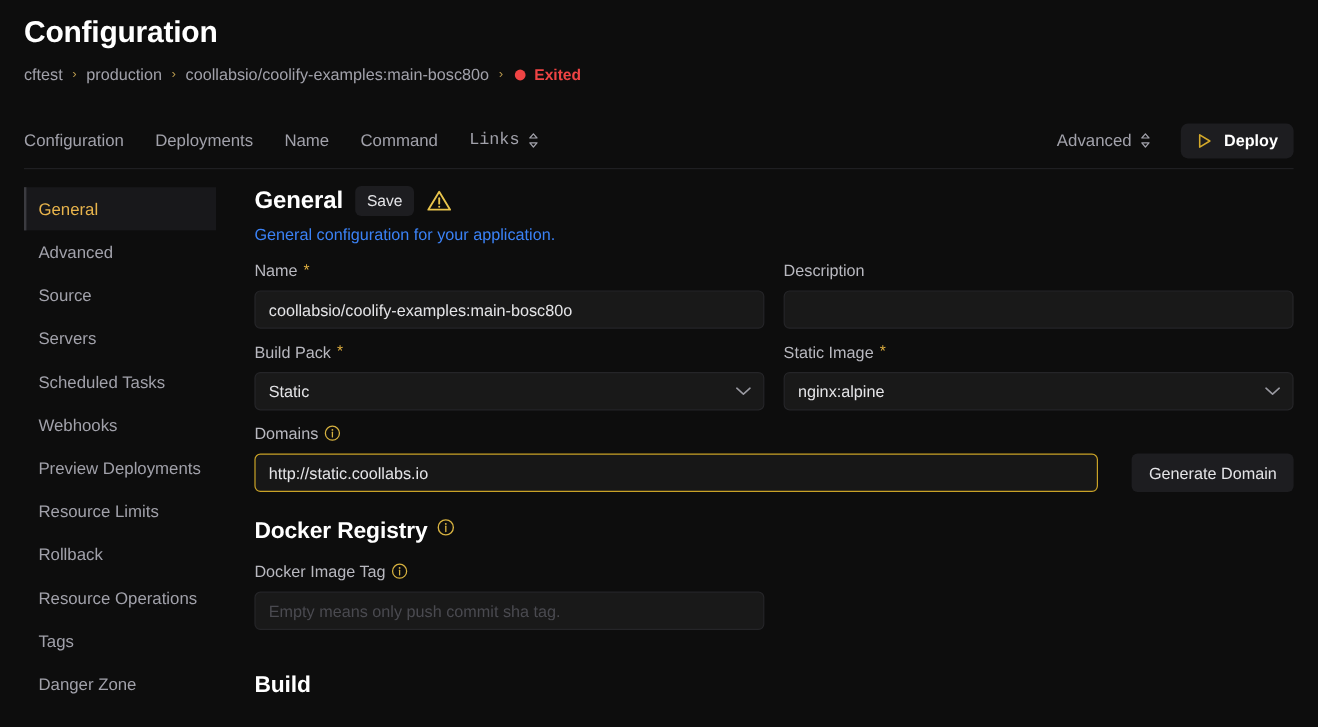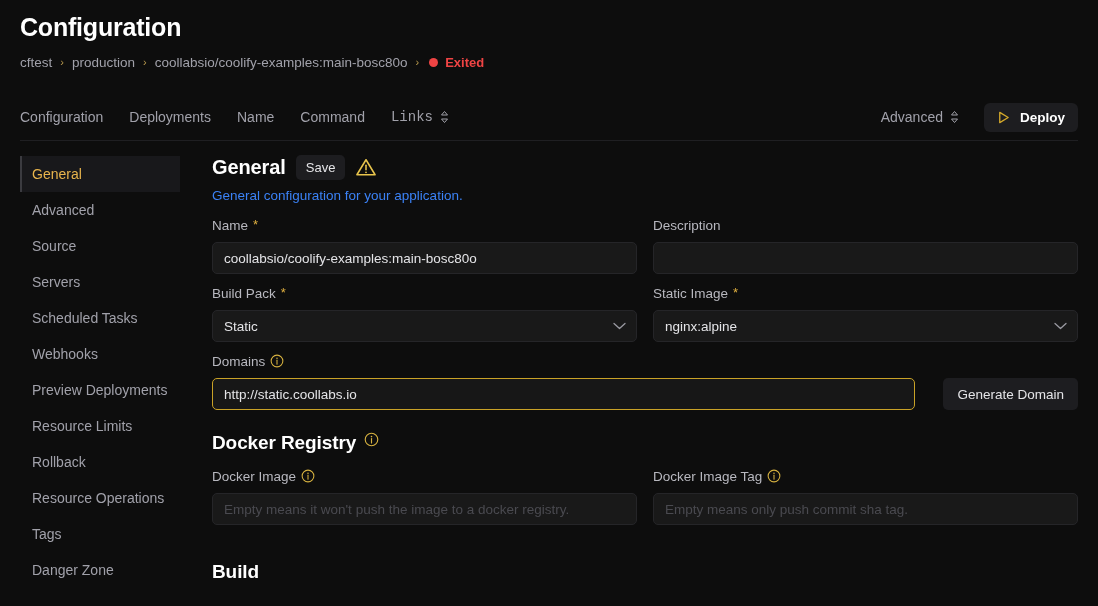--- a/index.html
+++ b/index.html
@@ -407,33 +407,20 @@
         <span>
           <svg width="15" height="15" viewBox="0 0 16 16">
             <circle cx="8" cy="8" r="6.7" fill="none" stroke="#d7b240" stroke-width="1.2"></circle>
             <circle cx="8" cy="4.9" r="0.85" fill="#d7b240"></circle>
             <line x1="8" y1="7" x2="8" y2="11.6" stroke="#d7b240" stroke-width="1.2" stroke-linecap="round"></line>
           </svg>
         </span>
       </div>
 
       <div class="grid">
-        <div class="field">
-          <div class="flabel">
-            <span>Docker Image</span>
-            <span>
-              <svg width="14" height="14" viewBox="0 0 16 16">
-                <circle cx="8" cy="8" r="6.7" fill="none" stroke="#d7b240" stroke-width="1.2"></circle>
-                <circle cx="8" cy="4.9" r="0.85" fill="#d7b240"></circle>
-                <line x1="8" y1="7" x2="8" y2="11.6" stroke="#d7b240" stroke-width="1.2" stroke-linecap="round"></line>
-              </svg>
-            </span>
-          </div>
-          <input class="inp" type="text" placeholder="Empty means it won't push the image to a docker registry." style="">
-        </div>
 
         <div class="field">
           <div class="flabel">
             <span>Docker Image Tag</span>
             <span>
               <svg width="14" height="14" viewBox="0 0 16 16">
                 <circle cx="8" cy="8" r="6.7" fill="none" stroke="#d7b240" stroke-width="1.2"></circle>
                 <circle cx="8" cy="4.9" r="0.85" fill="#d7b240"></circle>
                 <line x1="8" y1="7" x2="8" y2="11.6" stroke="#d7b240" stroke-width="1.2" stroke-linecap="round"></line>
               </svg>

